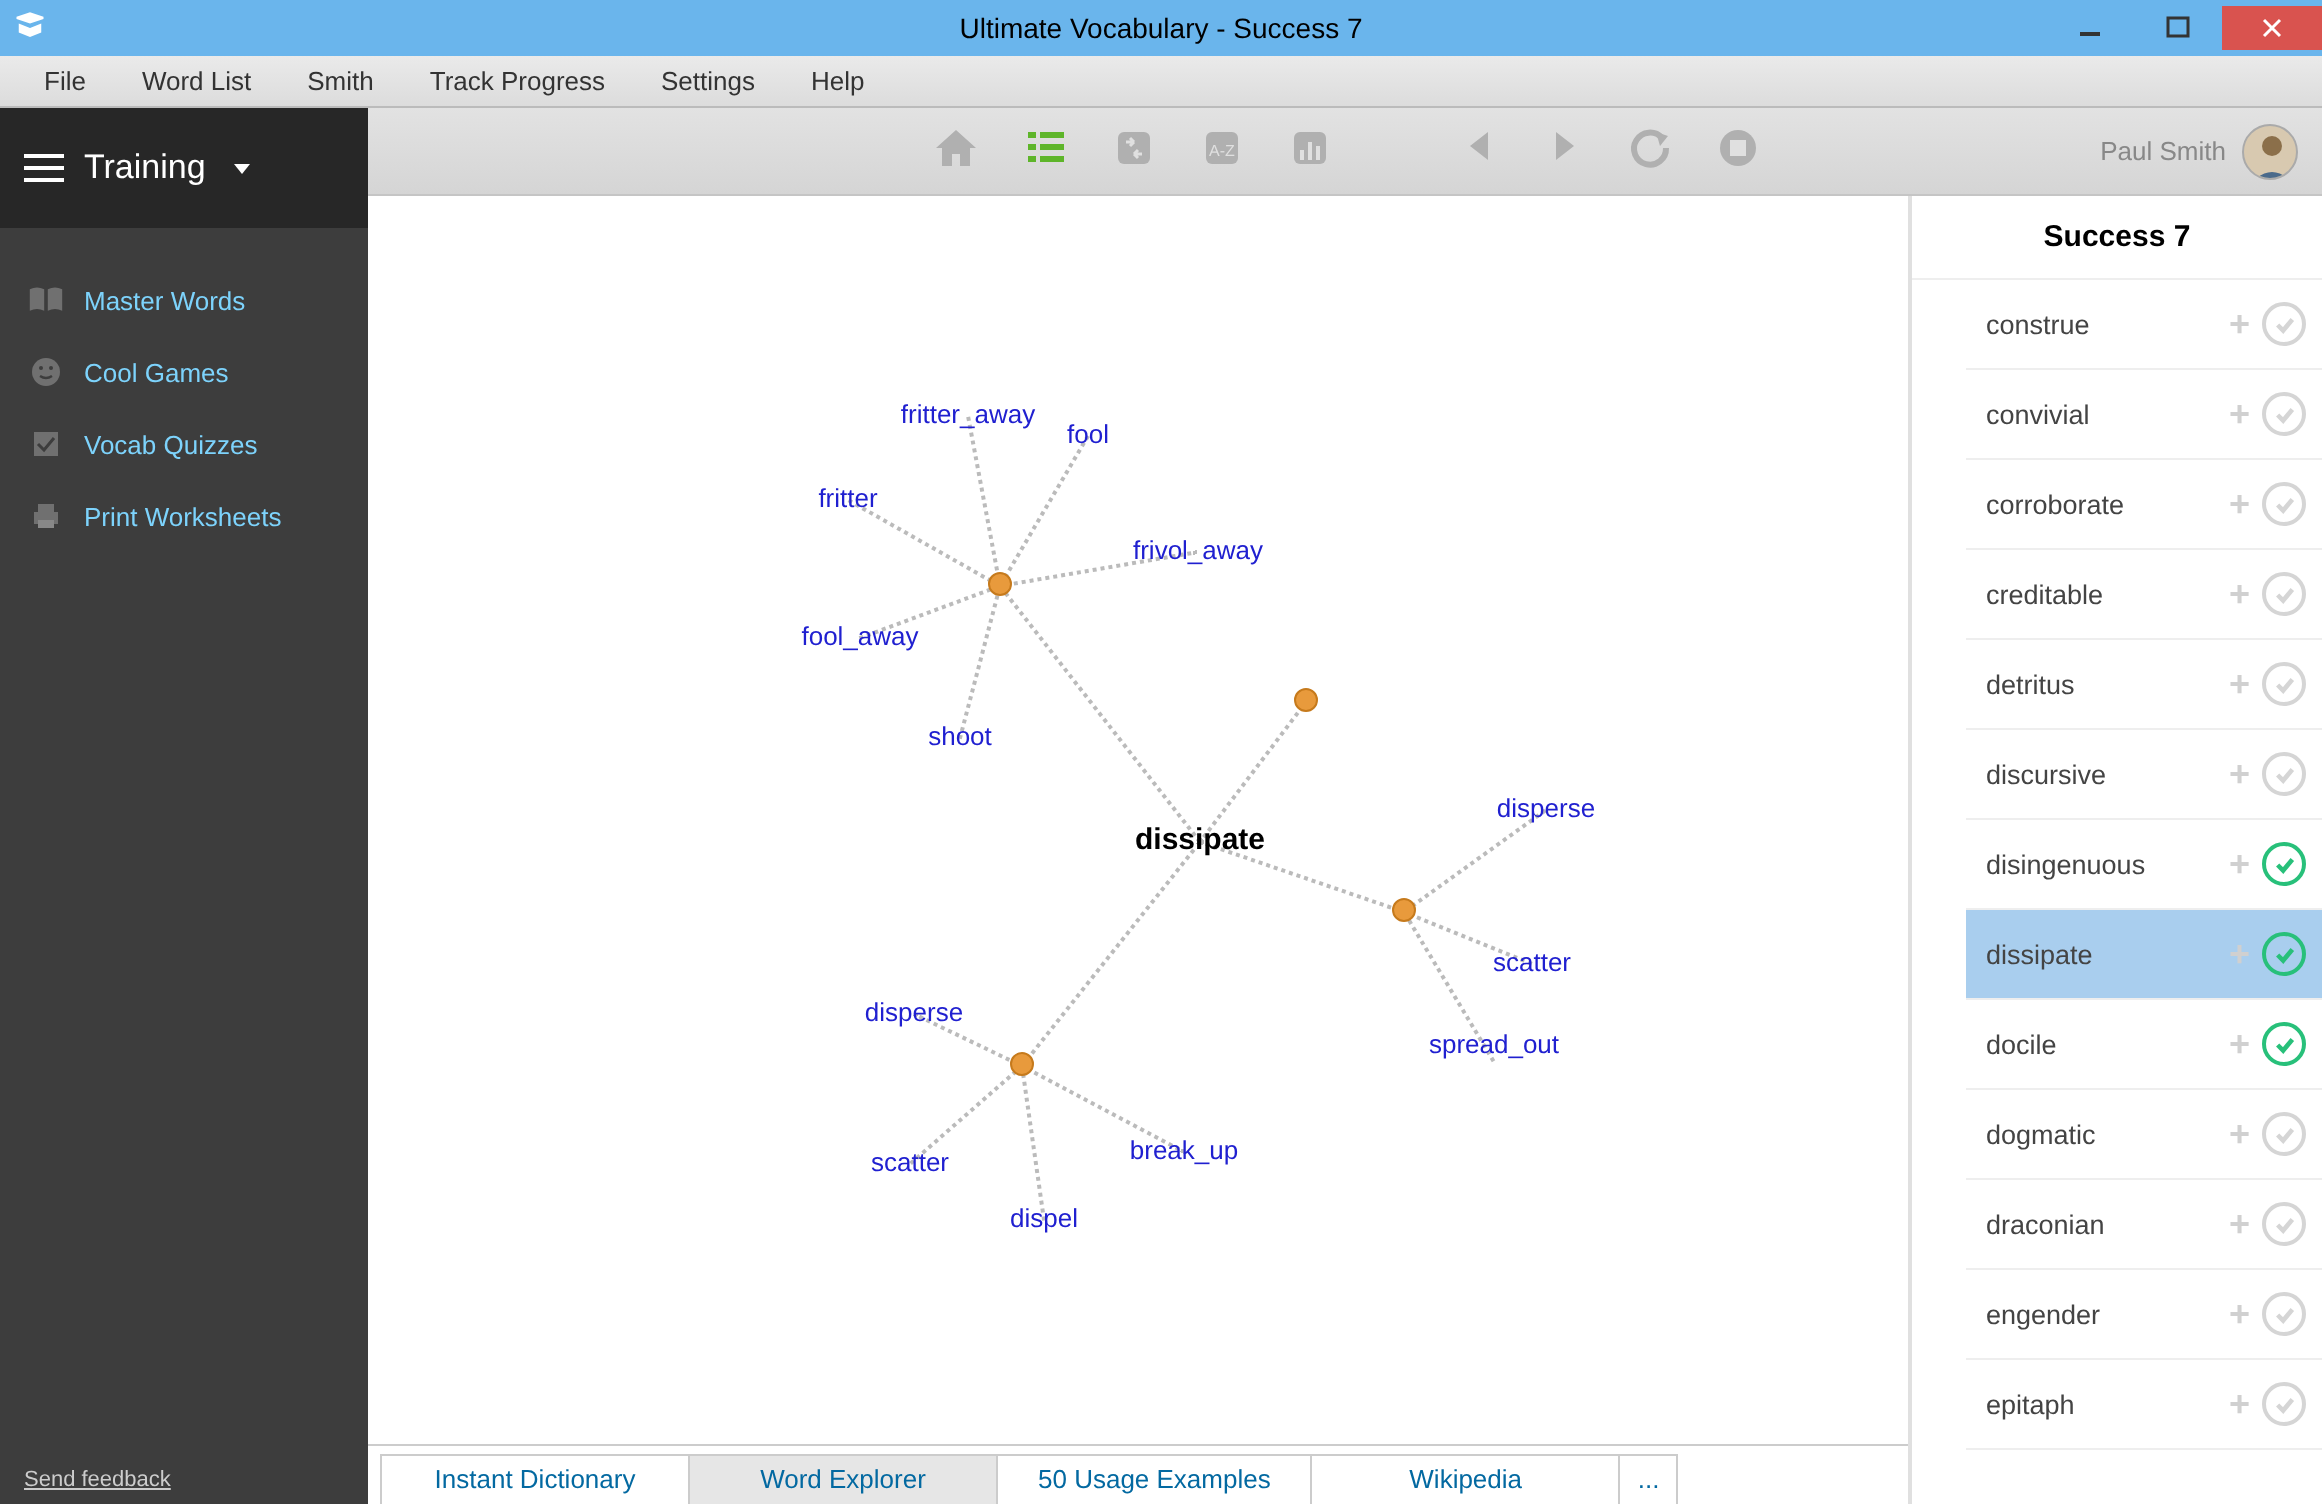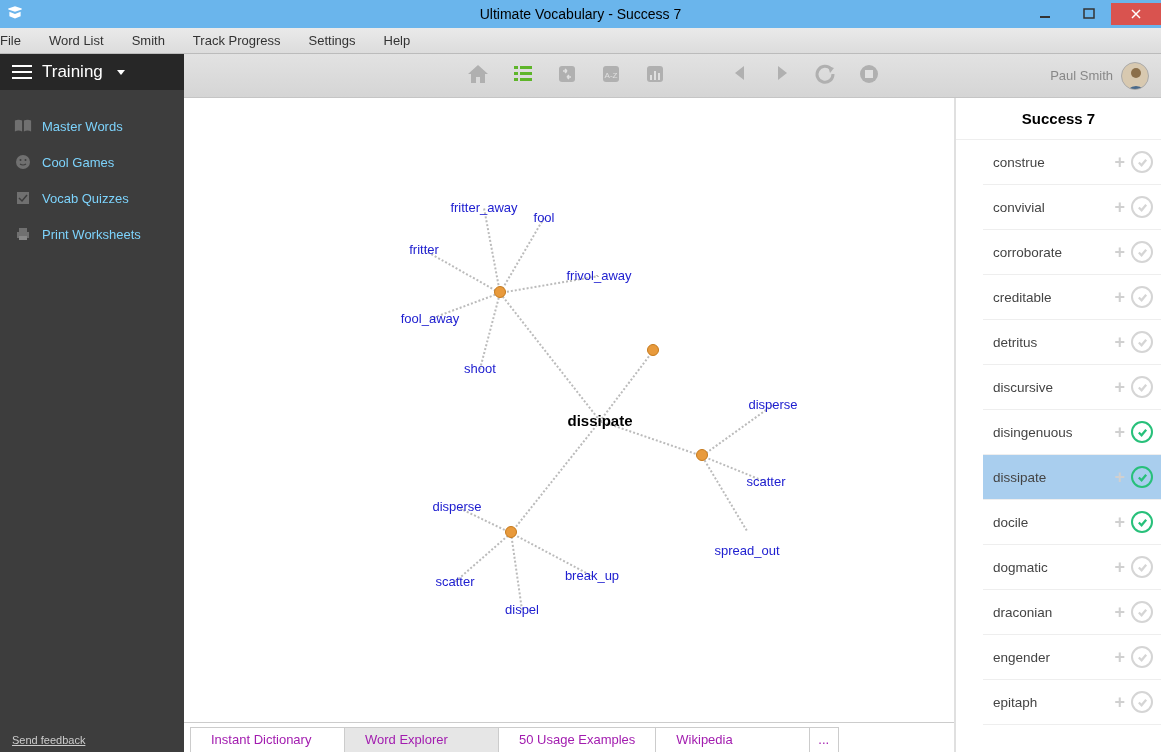--- a/index.html
+++ b/index.html
@@ -7,29 +7,29 @@
 
 
 .titlebar { height: 28px; background: #6ab5ec; display: flex; align-items: center; position: relative; }
 .titlebar .app-icon { width: 18px; height: 18px; margin-left: 6px; }
 .titlebar .title { position: absolute; left: 50%; transform: translateX(-50%); color: #000000; font-size: 14px; }
 .titlebar .win-controls { margin-left: auto; display: flex; }
 .titlebar .win-btn { width: 44px; height: 22px; display: flex; align-items: center; justify-content: center; color: #222; }
 .titlebar .win-btn.close { background: #d9534f; color: #fff; width: 50px; }
 
 
-.menubar { height: 26px; background: linear-gradient(#eaeaea,#dcdcdc); border-bottom: 1px solid #bbb; display: flex; align-items: center; gap: 28px; font-size: 13px; color: #333; }
+.menubar { height: 26px; background: linear-gradient(#eaeaea,#dcdcdc); border-bottom: 1px solid #bbb; display: flex; align-items: center; padding-left: 22px; gap: 28px; font-size: 13px; color: #333; }
 .menubar .menu-item { cursor: default; }
 
 
 .main { display: flex; height: calc(100% - 54px); }
 
 
 .sidebar { width: 184px; background: #3d3d3d; color: #bfbfbf; display: flex; flex-direction: column; }
-.sidebar-header { height: 36px; background: #272727; display: flex; align-items: center; padding: 0 12px; gap: 10px; color: #fff; font-size: 17px; }
+.sidebar-header { height: 60px; background: #272727; display: flex; align-items: center; padding: 0 12px; gap: 10px; color: #fff; font-size: 17px; }
 .hamburger { width: 20px; height: 14px; display: flex; flex-direction: column; justify-content: space-between; }
 .hamburger span { height: 2px; background: #fff; }
 .sidebar-list { padding-top: 18px; flex: 1; }
 .sidebar-item { display: flex; align-items: center; gap: 10px; padding: 10px 14px; color: #7dd3fc; cursor: default; }
 .sidebar-item svg { width: 18px; height: 16px; flex-shrink: 0; }
 .feedback { color: #ccc; font-size: 11px; text-decoration: underline; margin: 6px 12px 6px; }
 
 
 .content { flex: 1; display: flex; flex-direction: column; position: relative; }
 
@@ -47,21 +47,21 @@
 .canvas { flex: 1; position: relative; background: #fff; }
 
 
 .node-dot { position: absolute; width: 12px; height: 12px; border-radius: 50%; background: #e89a3c; border: 1px solid #c67a1c; transform: translate(-50%,-50%); }
 .node-label { position: absolute; font-size: 13px; color: #2020d0; transform: translate(-50%,-50%); white-space: nowrap; }
 .node-label.center { color: #000; font-weight: bold; font-size: 15px; }
 .edge { position: absolute; border-top: 2px dotted #bbb; transform-origin: left center; }
 
 
 .tabs { height: 30px; background: #fff; border-top: 1px solid #ccc; display: flex; padding-left: 6px; padding-top: 4px; gap: 0; }
-.tab { border: 1px solid #ccc; border-bottom: none; padding: 4px 20px; font-size: 13px; color: #a21caf; background: #fff; margin-right: -1px; cursor: default; min-width: 155px; }
+.tab { border: 1px solid #ccc; border-bottom: none; padding: 4px 20px; font-size: 13px; color: #0369a1; background: #fff; margin-right: -1px; cursor: default; min-width: 155px; text-align: center; }
 .tab.active { background: #e6e6e6; }
 .tab.more { min-width: 30px; padding: 4px 8px; }
 
 
 .wordlist { width: 206px; background: #fff; border-left: 1px solid #e0e0e0; display: flex; flex-direction: column; position: relative; }
 .wordlist-header { height: 42px; display: flex; align-items: center; justify-content: center; font-size: 15px; font-weight: bold; border-bottom: 1px solid #eee; }
 .wordlist-body { flex: 1; overflow: hidden; }
 .word-item { height: 45px; display: flex; align-items: center; padding-left: 10px; border-bottom: 1px solid #eee; font-size: 13.5px; color: #444; position: relative; cursor: default; margin-left: 27px; }
 .word-item.selected { background: #a9ceee; }
 .word-item .actions { margin-left: auto; display: flex; align-items: center; gap: 6px; margin-right: 8px; }
@@ -237,21 +237,21 @@
             <div class="node-dot" style="left: 518px; top: 357px;"></div>
             <div class="node-dot" style="left: 327px; top: 434px;"></div>
             <div class="node-label" style="left: 300px; top: 109px;">fritter_away</div>
             <div class="node-label" style="left: 360px; top: 119px;">fool</div>
             <div class="node-label" style="left: 240px; top: 151px;">fritter</div>
             <div class="node-label" style="left: 415px; top: 177px;">frivol_away</div>
             <div class="node-label" style="left: 246px; top: 220px;">fool_away</div>
             <div class="node-label" style="left: 296px; top: 270px;">shoot</div>
             <div class="node-label" style="left: 589px; top: 306px;">disperse</div>
             <div class="node-label" style="left: 582px; top: 383px;">scatter</div>
-            <div class="node-label" style="left: 563px; top: 452px;">spread_out</div>
+            <div class="node-label" style="left: 563px; top: 424px;">spread_out</div>
             <div class="node-label" style="left: 273px; top: 408px;">disperse</div>
             <div class="node-label" style="left: 271px; top: 483px;">scatter</div>
             <div class="node-label" style="left: 338px; top: 511px;">dispel</div>
             <div class="node-label" style="left: 408px; top: 477px;">break_up</div>
             <div class="node-label center" style="left: 416px; top: 322px;">dissipate</div>
           </div>
         <div class="tabs">
           <div class="tab">Instant Dictionary</div>
           <div class="tab active">Word Explorer</div>
           <div class="tab">50 Usage Examples</div>

